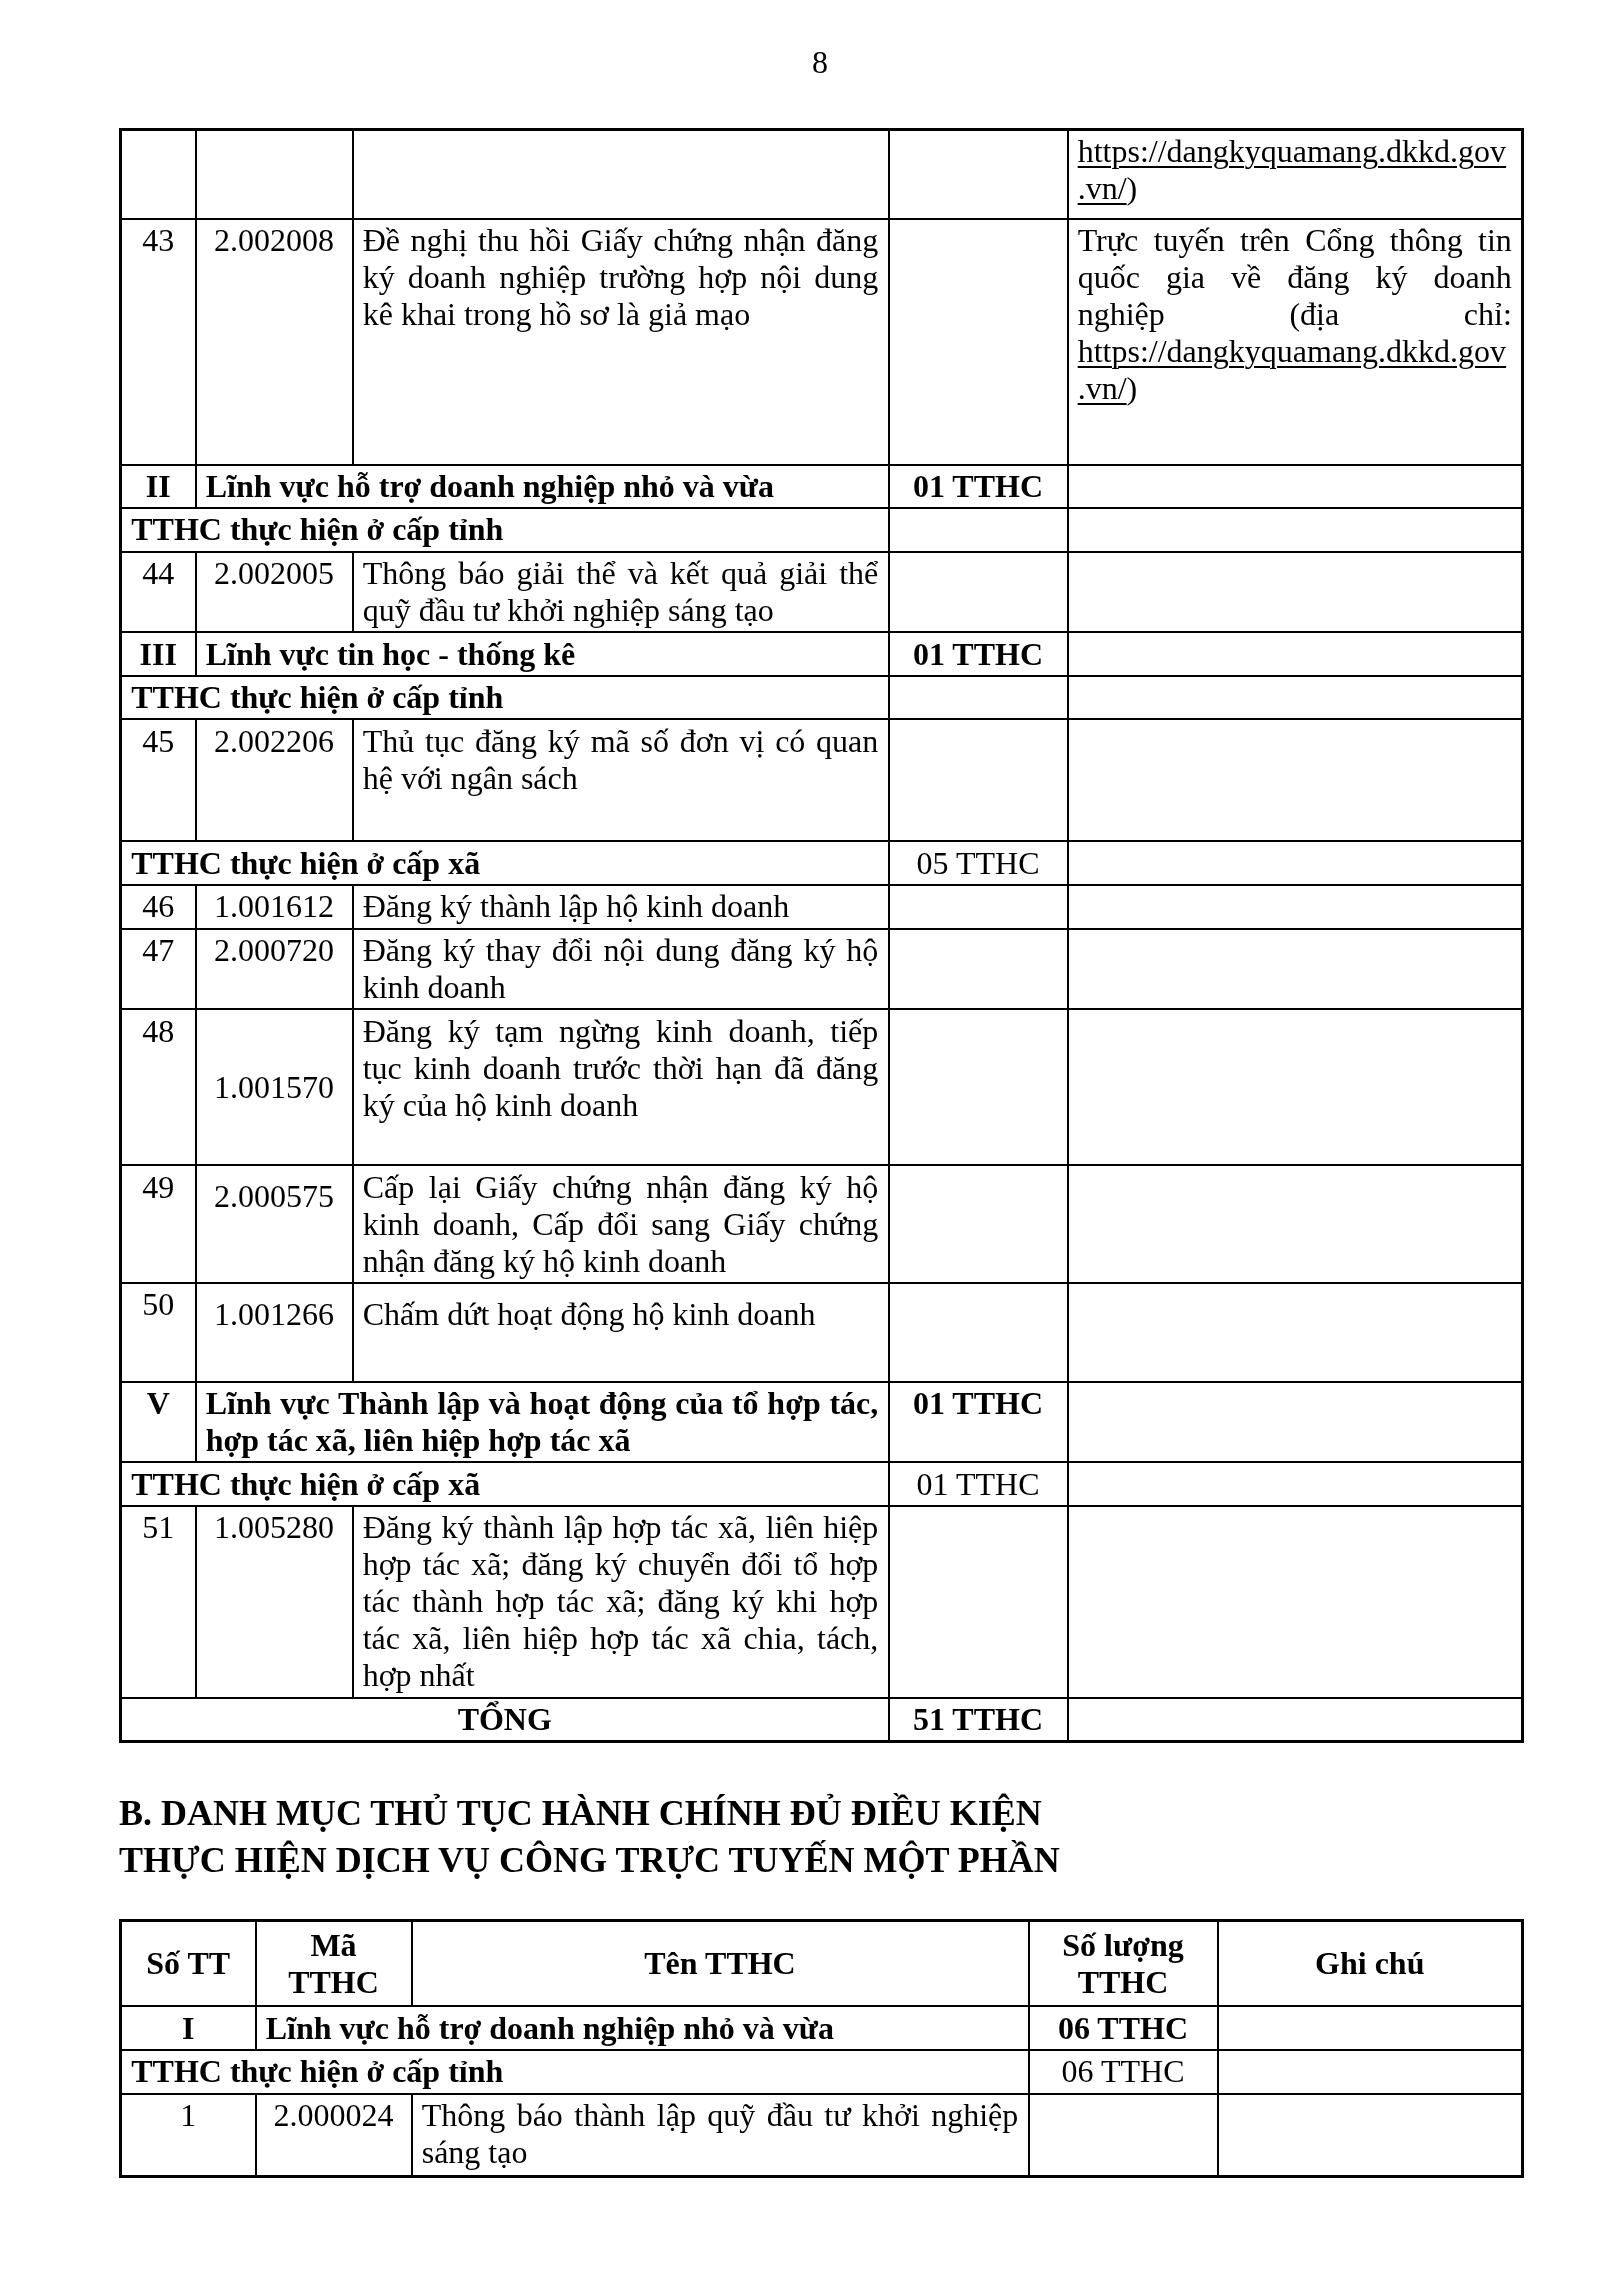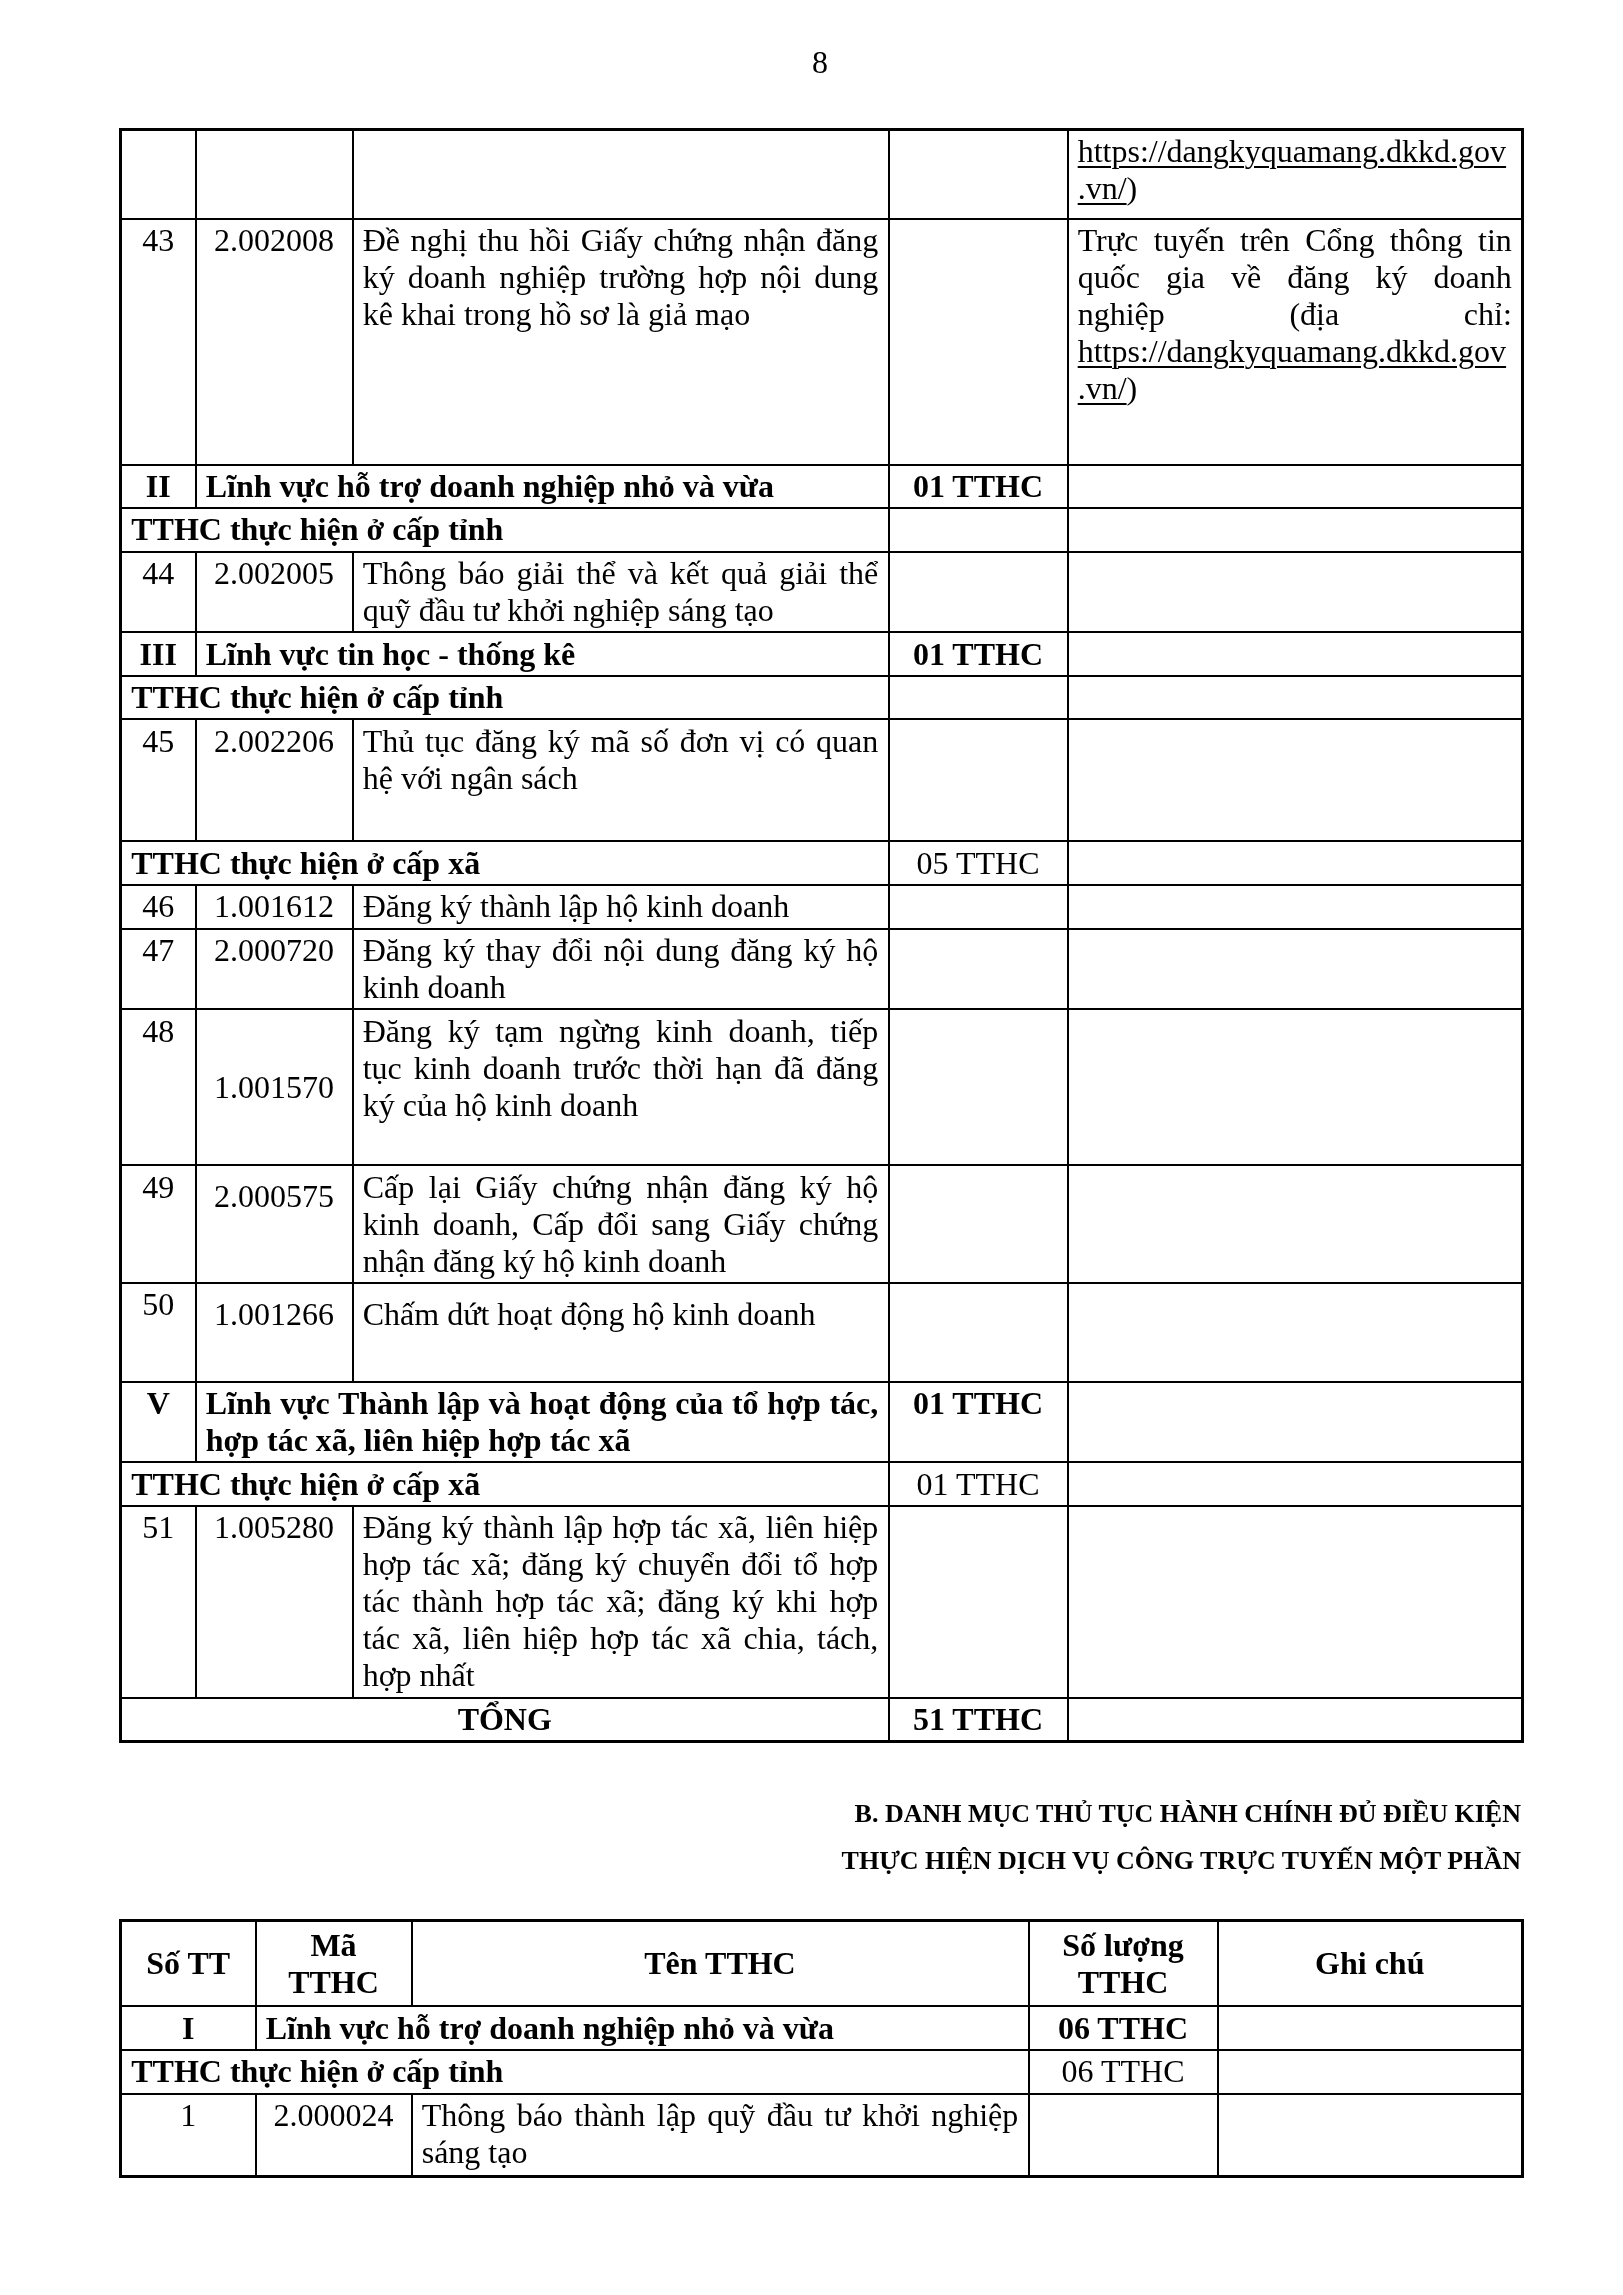--- a/index.html
+++ b/index.html
@@ -17,21 +17,21 @@
   .c-stt  { text-align: center; padding-left: 3.1px; padding-right: 3.1px; }
   .c-code { text-align: center; padding-left: 3.1px; padding-right: 3.1px; }
   .c-name { text-align: justify; }
   .c-qty  { text-align: center; }
   .c-note { text-align: justify; overflow-wrap: break-word; word-break: break-word; }
   .b { font-weight: bold; }
   .v-mid { vertical-align: middle !important; font-family: Liberation Serif, serif; }
   .pt14 { padding-top: 12.2px !important; }
   .url { text-decoration: underline; text-decoration-thickness: 2.3px; text-underline-offset: 3.8px; }
 
-  .section-title { text-align: right; font-weight: bold; font-size: 26px; line-height: 47px; margin: 47px 0 35px 0; }
+  .section-title { text-align: left; font-weight: bold; font-size: 36px; line-height: 47px; margin: 47px 0 35px 0; }
 
   table.doc2 td.hdr { text-align: center; font-weight: bold; vertical-align: middle; padding: 4.6px 7.7px; }
 </style>
 </head>
 <body>
 
 <div class="page">
 
   <div class="page-number">8</div>
 

